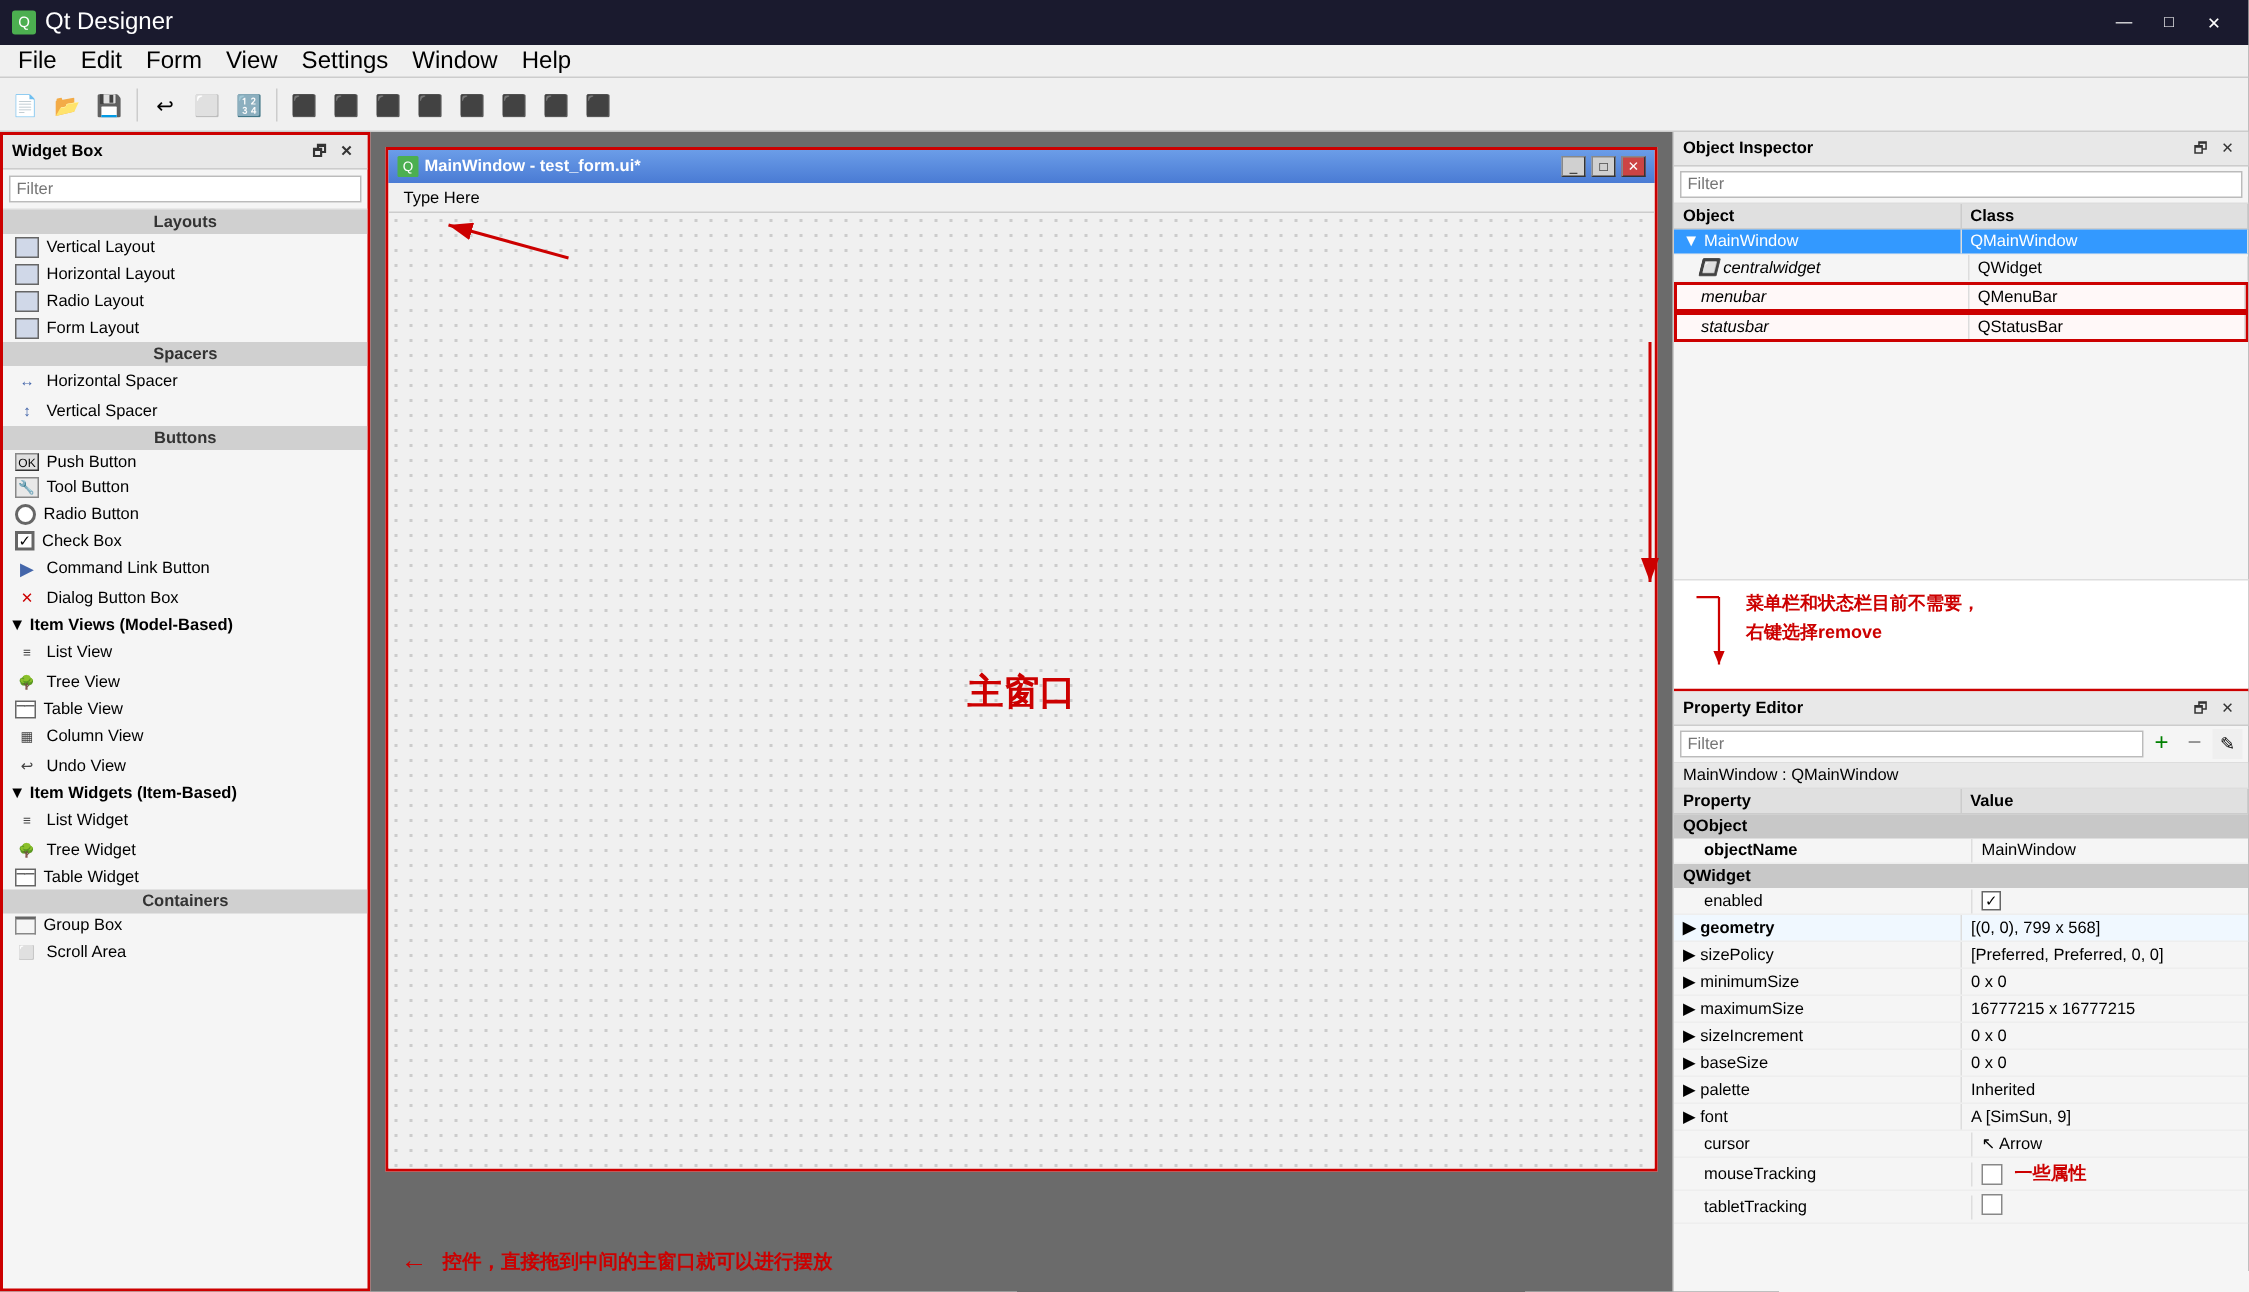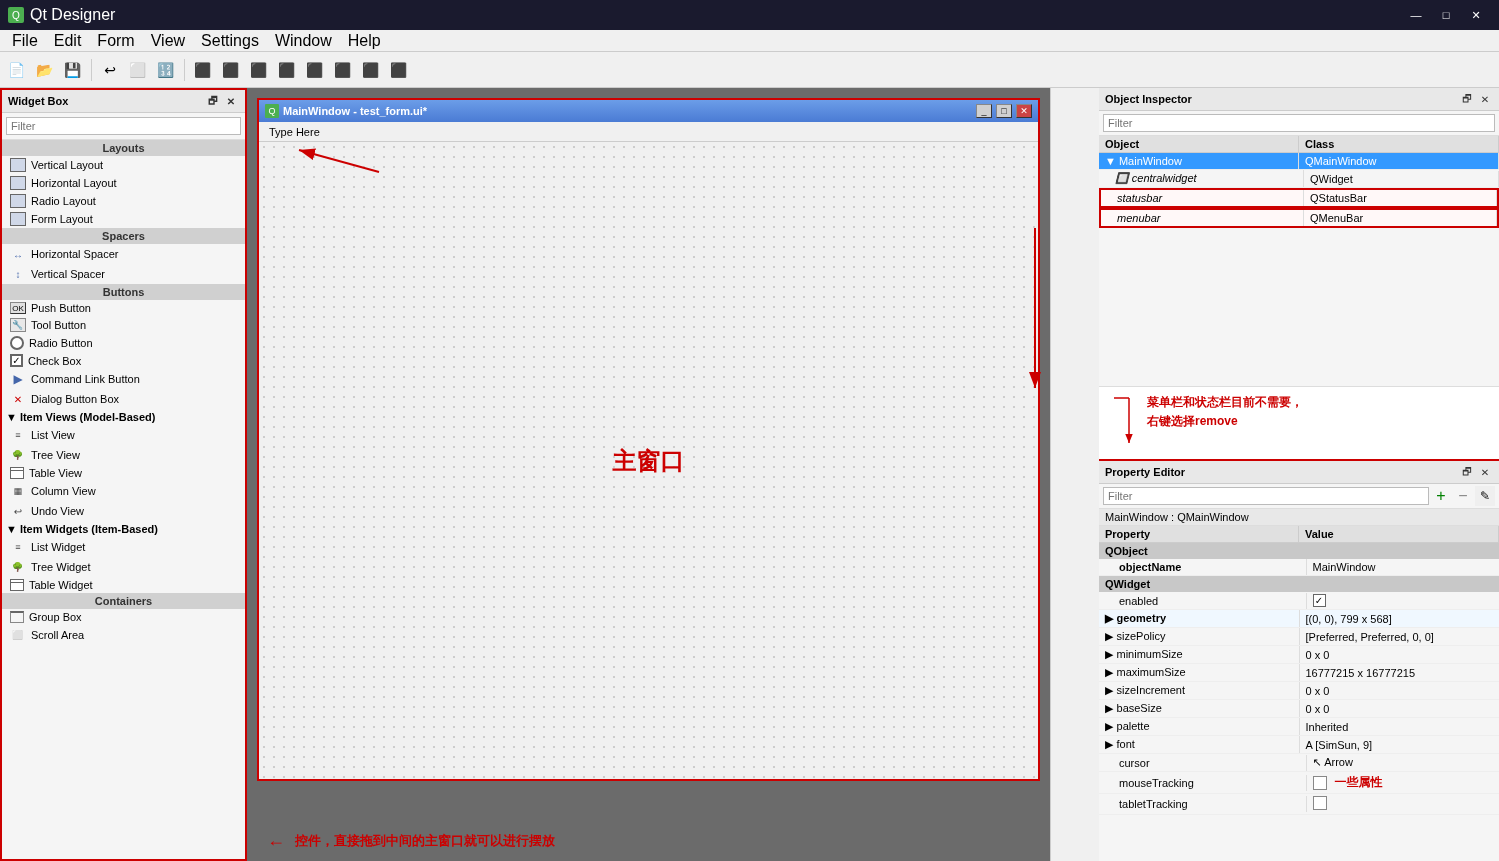--- a/index.html
+++ b/index.html
@@ -50,21 +50,21 @@
     .mw-close { background: #cc4444; color: white; }
     
     .mw-menubar { background: #f0f0f0; height: 20px; border-bottom: 1px solid #ccc; display: flex; align-items: center; padding: 0 4px; }
     .mw-menubar span { padding: 1px 6px; font-size: 11px; cursor: pointer; }
     
     .mw-content { flex: 1; background: #f0f0f0; position: relative; background-image: radial-gradient(circle, #ccc 1px, transparent 1px); background-size: 10px 10px; }
     
     .center-text { position: absolute; top: 50%; left: 50%; transform: translate(-50%, -50%); font-size: 24px; color: #cc0000; font-weight: bold; }
     
     
-    .right-panels { width: 449px; display: flex; flex-direction: column; border-left: 1px solid #ccc; padding-left: 48px; }
+    .right-panels { width: 384px; display: flex; flex-direction: column; border-left: 1px solid #ccc; }
     
     
     .object-inspector { flex: 1; background: #f5f5f5; border-bottom: 2px solid #cc0000; display: flex; flex-direction: column; }
     .panel-header { background: #e8e8e8; padding: 3px 6px; display: flex; align-items: center; justify-content: space-between; border-bottom: 1px solid #ccc; }
     .panel-title { font-size: 11px; font-weight: bold; }
     .panel-btns { display: flex; gap: 2px; }
     .panel-filter { padding: 3px 4px; border-bottom: 1px solid #ddd; }
     .panel-filter input { width: 100%; padding: 2px 4px; border: 1px solid #bbb; font-size: 11px; }
     .oi-table { flex: 1; overflow-y: auto; }
     .oi-header { display: flex; background: #e0e0e0; border-bottom: 1px solid #ccc; }
@@ -354,27 +354,27 @@
 
         <div class="oi-row">
           <div class="oi-cell oi-indent">
             <span style="font-size:11px;">🔲 </span>
             <span>centralwidget</span>
           </div>
           <div class="oi-cell">QWidget</div>
         </div>
 
         <div class="oi-row" style="border:2px solid #cc0000;background:#fff8f8;">
+          <div class="oi-cell oi-indent">menubar</div>
+          <div class="oi-cell">QMenuBar</div>
+        </div>
+
+        <div class="oi-row" style="border:2px solid #cc0000;background:#fff8f8;">
           <div class="oi-cell oi-indent">statusbar</div>
           <div class="oi-cell">QStatusBar</div>
-        </div>
-
-        <div class="oi-row" style="border:2px solid #cc0000;background:#fff8f8;">
-          <div class="oi-cell oi-indent">menubar</div>
-          <div class="oi-cell">QMenuBar</div>
         </div>
       </div>
 
       <div style="position:relative;padding:6px 10px;background:white;border-top:1px solid #ddd;">
         <div style="display:flex;gap:8px;align-items:flex-start;">
           <svg width="30" height="60">
             <defs>
               <marker id="arr3" markerWidth="6" markerHeight="5" refX="6" refY="2.5" orient="auto">
                 <polygon points="0 0, 6 2.5, 0 5" fill="#cc0000"></polygon>
               </marker>

